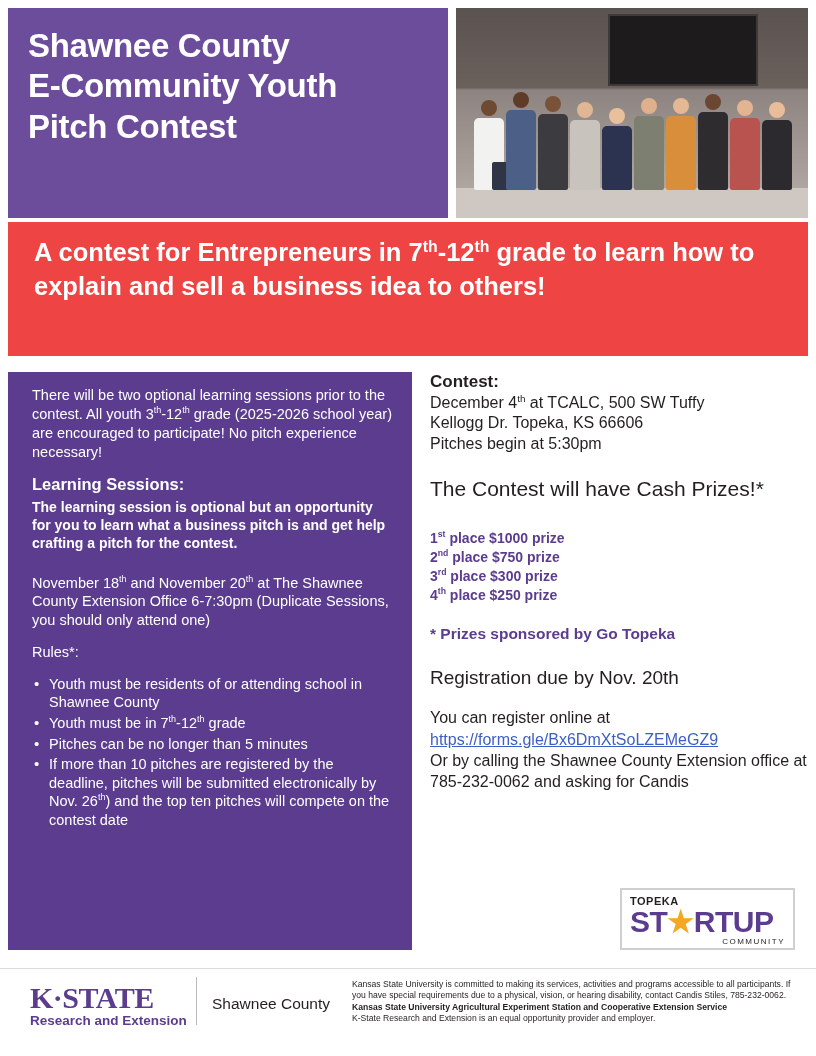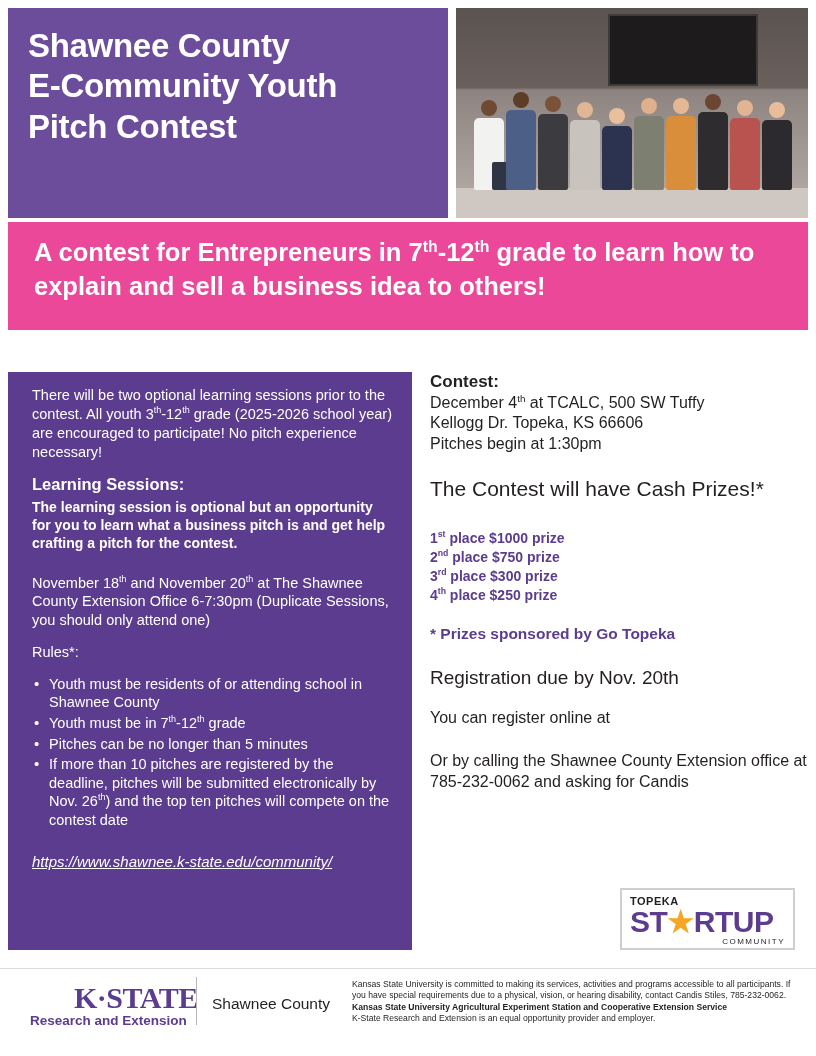--- a/index.html
+++ b/index.html
@@ -57,22 +57,22 @@
   .person .head {
     width:16px; height:16px; border-radius:50%;
     margin: 0 auto 2px auto;
   }
   .person .body { width:30px; border-radius:5px 5px 2px 2px; }
   .legs { position:absolute; bottom:0; width:30px; height:28px; background:#2f3545; border-radius:2px;}
 
   
   .subtitle-band {
     position: absolute; left: 8px; top: 222px;
-    width: 800px; height: 108px;
-    background: #ec4899;
+    width: 800px; height: 134px;
+    background: #ef4444;
     padding: 14px 26px;
   }
   .subtitle-band p {
     margin: 0; color:#ffffff; font-size: 25.5px; font-weight: bold;
     line-height: 1.33;
   }
   sup { font-size: 0.62em; vertical-align: super; line-height: 0; }
 
   
   .left-col {
@@ -152,21 +152,21 @@
   .su-tag { font-size: 8px; color:#231f20; letter-spacing: 1.5px; text-align:right; }
 
   
   .bottom {
     position:absolute; left:0; top: 968px; width: 816px; height: 88px;
     border-top: 1px solid #dcdcdc; background: #ffffff;
   }
   .kstate { position:absolute; left: 30px; top: 12px; width: 300px; }
   .kstate .k1 {
     font-family: "Liberation Serif", serif;
-    font-size: 30px; font-weight: bold; color:#5b3c8e; letter-spacing:-0.5px;margin-left:44px;
+    font-size: 30px; font-weight: bold; color:#5b3c8e; letter-spacing:-0.5px;
   }
   .kstate .k2 { font-size: 13.5px; font-weight: bold; color:#5b3c8e; margin-top:-2px;}
   .divider {
     position:absolute; left: 196px; top: 8px; width:1px; height: 48px; background:#b9b9b9;
   }
   .county {
     position:absolute; left: 212px; top: 26px; font-size: 15.5px; color:#231f20;
   }
   .disclaimer {
     position:absolute; left: 352px; top: 10px; width: 440px;
@@ -265,48 +265,47 @@
       <li>
         <span>Pitches can be no longer than 5 minutes</span>
       </li>
       <li>
         <span>If more than 10 pitches are registered by the deadline, pitches will be submitted electronically by Nov. 26</span><sup>th</sup><span>) and the top ten pitches will compete on the contest date</span>
       </li>
     </ul>
 
     <p class="footnote">
       <br>
-      <a href="#">https://www.shawnee.k-state.edu/community/</a>
     </p>
   </div>
 
   <div class="right-col">
     <p class="contest-label">Contest:</p>
     <p class="contest-lines">
       <span>December 4</span><sup>th</sup><span> at TCALC, 500 SW Tuffy</span><br>
       <span>Kellogg Dr. Topeka, KS 66606</span><br>
-      <span>Pitches begin at 1:30pm</span>
+      <span>Pitches begin at 5:30pm</span>
     </p>
 
     <p class="cash">The Contest will have Cash Prizes!*</p>
 
     <div class="prizes">
       <div><span>1</span><sup>st</sup><span> place $1000 prize</span></div>
       <div><span>2</span><sup>nd</sup><span> place $750 prize</span></div>
       <div><span>3</span><sup>rd</sup><span> place $300 prize</span></div>
       <div><span>4</span><sup>th</sup><span> place $250 prize</span></div>
     </div>
 
     <p class="sponsor">* Prizes sponsored by Go Topeka</p>
 
     <p class="reg-due">Registration due by Nov. 20th</p>
 
     <p class="reg-body">
       <span>You can register online at</span><br>
-      <br>
+      <a href="#">https://forms.gle/Bx6DmXtSoLZEMeGZ9</a><br>
       <span>Or by calling the Shawnee County Extension office at 785-232-0062 and asking for Candis</span>
     </p>
   </div>
 
   <div class="logo-row">
 
     <div class="startup">
       <div class="su-topeka">TOPEKA</div>
       <div class="su-main">
         <span>ST</span><span class="su-star">★</span><span>RTUP</span>

